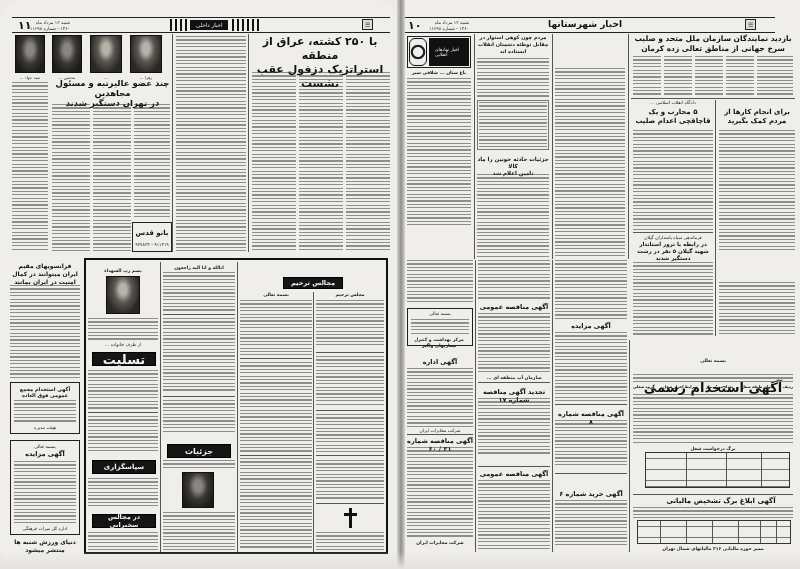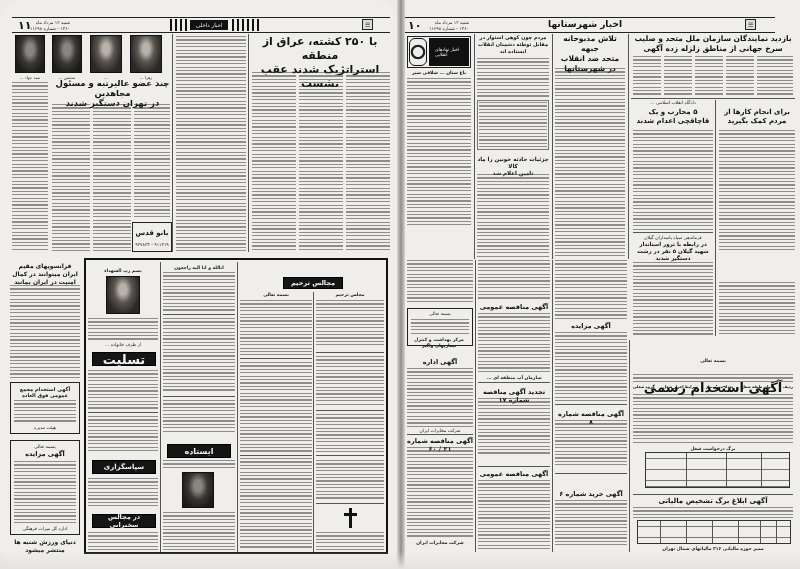--- a/index.html
+++ b/index.html
@@ -79,21 +79,21 @@
     <div class="textcol" style="left:93px; top:104px; width:38px; height:150px;"></div>
     <div class="textcol" style="left:134px; top:104px; width:36px; height:115px;"></div>
     <div class="box" style="left:132px; top:222px; width:40px; height:30px; background:#efeeeb;">
       <div class="abs headline" style="left:0; top:6px; width:38px; font-size:7px;">بانو قدس</div>
       <div class="abs small" style="left:0; top:19px; width:38px;">۹۱۱۳۱۹ - ۹۲۷۸۲۴</div>
     </div>
     <div class="vrule" style="left:172px; top:34px; height:218px;"></div>
 
     <div class="abs headline" style="left:250px; top:35px; width:140px; font-size:11px; line-height:14px;">
       <div>با ۲۵۰ کشته، عراق از منطقه</div>
-      <div>استراتژیک شدند عقب نشست</div>
+      <div>استراتژیک دزفول عقب نشست</div>
     </div>
     <div class="textcol" style="left:176px; top:36px; width:70px; height:216px;"></div>
     <div class="vrule" style="left:248px; top:34px; height:218px;"></div>
     <div class="textcol" style="left:252px; top:72px; width:44px; height:180px;"></div>
     <div class="textcol" style="left:299px; top:72px; width:44px; height:180px;"></div>
     <div class="textcol" style="left:346px; top:72px; width:44px; height:180px;"></div>
 
     <div class="abs headline" style="left:10px; top:262px; width:70px; font-size:6px; line-height:8px;">فرانسویهای مقیم ایران میتوانند در کمال امنیت در ایران بمانند</div>
     <div class="textcol" style="left:10px; top:285px; width:70px; height:95px;"></div>
 
@@ -130,21 +130,21 @@
     <div class="blackbanner" style="left:92px; top:514px; width:64px; height:14px; font-size:6.5px;">در مجالس سخنرانی</div>
     <div class="textcol" style="left:88px; top:532px; width:70px; height:18px;"></div>
     <div class="vrule" style="left:160px; top:262px; height:290px;"></div>
 
     <div class="abs small" style="left:163px; top:265px; width:72px; font-weight:bold;">انالله و انا الیه راجعون</div>
     <div class="textcol" style="left:163px; top:272px; width:72px; height:40px;"></div>
     <div class="hrule" style="left:163px; top:314px; width:72px;"></div>
     <div class="textcol" style="left:163px; top:318px; width:72px; height:75px;"></div>
     <div class="hrule" style="left:163px; top:396px; width:72px;"></div>
     <div class="textcol" style="left:163px; top:400px; width:72px; height:32px;"></div>
-    <div class="blackbanner" style="left:167px; top:444px; width:64px; height:14px; font-size:8px;">ایستاده</div>
+    <div class="blackbanner" style="left:167px; top:444px; width:64px; height:14px; font-size:8px;">جزئیات</div>
     <div class="textcol" style="left:163px; top:460px; width:72px; height:10px;"></div>
     <div class="photo" style="left:182px; top:472px; width:32px; height:36px;"></div>
     <div class="textcol" style="left:163px; top:512px; width:72px; height:38px;"></div>
     <div class="vrule" style="left:237px; top:262px; height:290px;"></div>
 
     <div class="blackbanner" style="left:283px; top:277px; width:60px; height:12px; font-size:6.5px;">مجالس ترحیم</div>
     <div class="abs small" style="left:240px; top:292px; width:72px; font-weight:bold;">بسمه تعالی</div>
     <div class="textcol" style="left:240px; top:300px; width:72px; height:55px;"></div>
     <div class="hrule" style="left:240px; top:358px; width:72px;"></div>
     <div class="textcol" style="left:240px; top:362px; width:72px; height:90px;"></div>
@@ -193,43 +193,38 @@
     <div class="textcol" style="left:72px; top:58px; width:72px; height:40px;"></div>
     <div class="box" style="left:72px; top:100px; width:72px; height:50px; border-color:#777;"></div>
     <div class="textcol" style="left:74px; top:102px; width:68px; height:46px;"></div>
     <div class="abs headline" style="left:72px; top:156px; width:72px; font-size:5.5px; line-height:7px;">
       <div>جزئیات حادثه خونین را ماد کالا</div>
       <div>تامین اعلام شد</div>
     </div>
     <div class="textcol" style="left:72px; top:174px; width:72px; height:84px;"></div>
     <div class="vrule" style="left:147px; top:34px; height:225px;"></div>
 
-    <div class="abs headline" style="left:150px; top:34px; width:70px; font-size:7.5px; line-height:10px;">
-      <div>تلاش مذبوحانه جبهه</div>
-      <div>متحد ضد انقلاب</div>
-      <div>در شهرستانها</div>
-    </div>
     <div class="textcol" style="left:150px; top:68px; width:70px; height:190px;"></div>
     <div class="vrule" style="left:223px; top:34px; height:225px;"></div>
 
     <div class="abs headline" style="left:228px; top:34px; width:160px; font-size:7.5px; line-height:10px;">
       <div>بازدید نمایندگان سازمان ملل متحد و صلیب</div>
-      <div>سرخ جهانی از مناطق زلزله زده آگهی</div>
+      <div>سرخ جهانی از مناطق تعالی زده کرمان</div>
     </div>
     <div class="textcol" style="left:228px; top:56px; width:28px; height:40px;"></div>
     <div class="textcol" style="left:259px; top:56px; width:28px; height:40px;"></div>
     <div class="textcol" style="left:290px; top:56px; width:28px; height:40px;"></div>
     <div class="textcol" style="left:321px; top:56px; width:28px; height:40px;"></div>
     <div class="textcol" style="left:352px; top:56px; width:36px; height:40px;"></div>
     <div class="hrule" style="left:226px; top:98px; width:164px;"></div>
 
     <div class="abs small" style="left:228px; top:100px; width:80px;">دادگاه انقلاب اسلامی ...</div>
     <div class="abs headline" style="left:228px; top:108px; width:80px; font-size:7px; line-height:9px;">
       <div>۵ محارب و یک</div>
-      <div>قاچاقچی اعدام شدند</div>
+      <div>قاچاقچی اعدام صلیب</div>
     </div>
     <div class="textcol" style="left:228px; top:130px; width:80px; height:100px;"></div>
     <div class="hrule" style="left:228px; top:232px; width:80px;"></div>
     <div class="abs small" style="left:228px; top:235px; width:80px;">فرماندهی سپاه پاسداران گیلان</div>
     <div class="abs subhead" style="left:228px; top:241px; width:80px; font-size:5.5px; line-height:7px;">در رابطه با ترور استاندار شهید گیلان ۵ نفر در رشت دستگیر شدند</div>
     <div class="textcol" style="left:228px; top:262px; width:80px; height:75px;"></div>
     <div class="vrule" style="left:310px; top:100px; height:236px;"></div>
 
     <div class="abs headline" style="left:314px; top:108px; width:76px; font-size:7px; line-height:9px;">
       <div>برای انجام کارها از</div>
@@ -289,21 +284,21 @@
     </div>
     <div class="textcol" style="left:228px; top:394px; width:160px; height:50px;"></div>
     <div class="abs small" style="left:228px; top:446px; width:160px; font-weight:bold;">برگ درخواست شغل</div>
     <div class="table-grid" style="left:240px; top:452px; width:145px; height:36px;">
       <div class="col" style="left:40px;"></div>
         <div class="col" style="left:80px;"></div>
         <div class="col" style="left:115px;"></div>
     </div>
     <div class="hrule" style="left:228px; top:494px; width:160px;"></div>
 
-    <div class="ad-title abs" style="left:228px; top:497px; width:160px; font-size:7px;">آگهی ابلاغ برگ تشخیص مالیاتی</div>
+    <div class="ad-title abs" style="left:236px; top:497px; width:160px; font-size:7px;">آگهی ابلاغ برگ تشخیص مالیاتی</div>
     <div class="textcol" style="left:228px; top:507px; width:160px; height:12px;"></div>
     <div class="table-grid" style="left:232px; top:520px; width:154px; height:24px;">
       <div class="col" style="left:22px;"></div>
         <div class="col" style="left:48px;"></div>
         <div class="col" style="left:74px;"></div>
         <div class="col" style="left:100px;"></div>
         <div class="col" style="left:122px;"></div>
         <div class="col" style="left:138px;"></div>
     </div>
     <div class="abs small" style="left:228px; top:546px; width:160px; font-weight:bold;">ممیز حوزه مالیاتی ۳۱۶ مالیاتهای شمال تهران</div>

